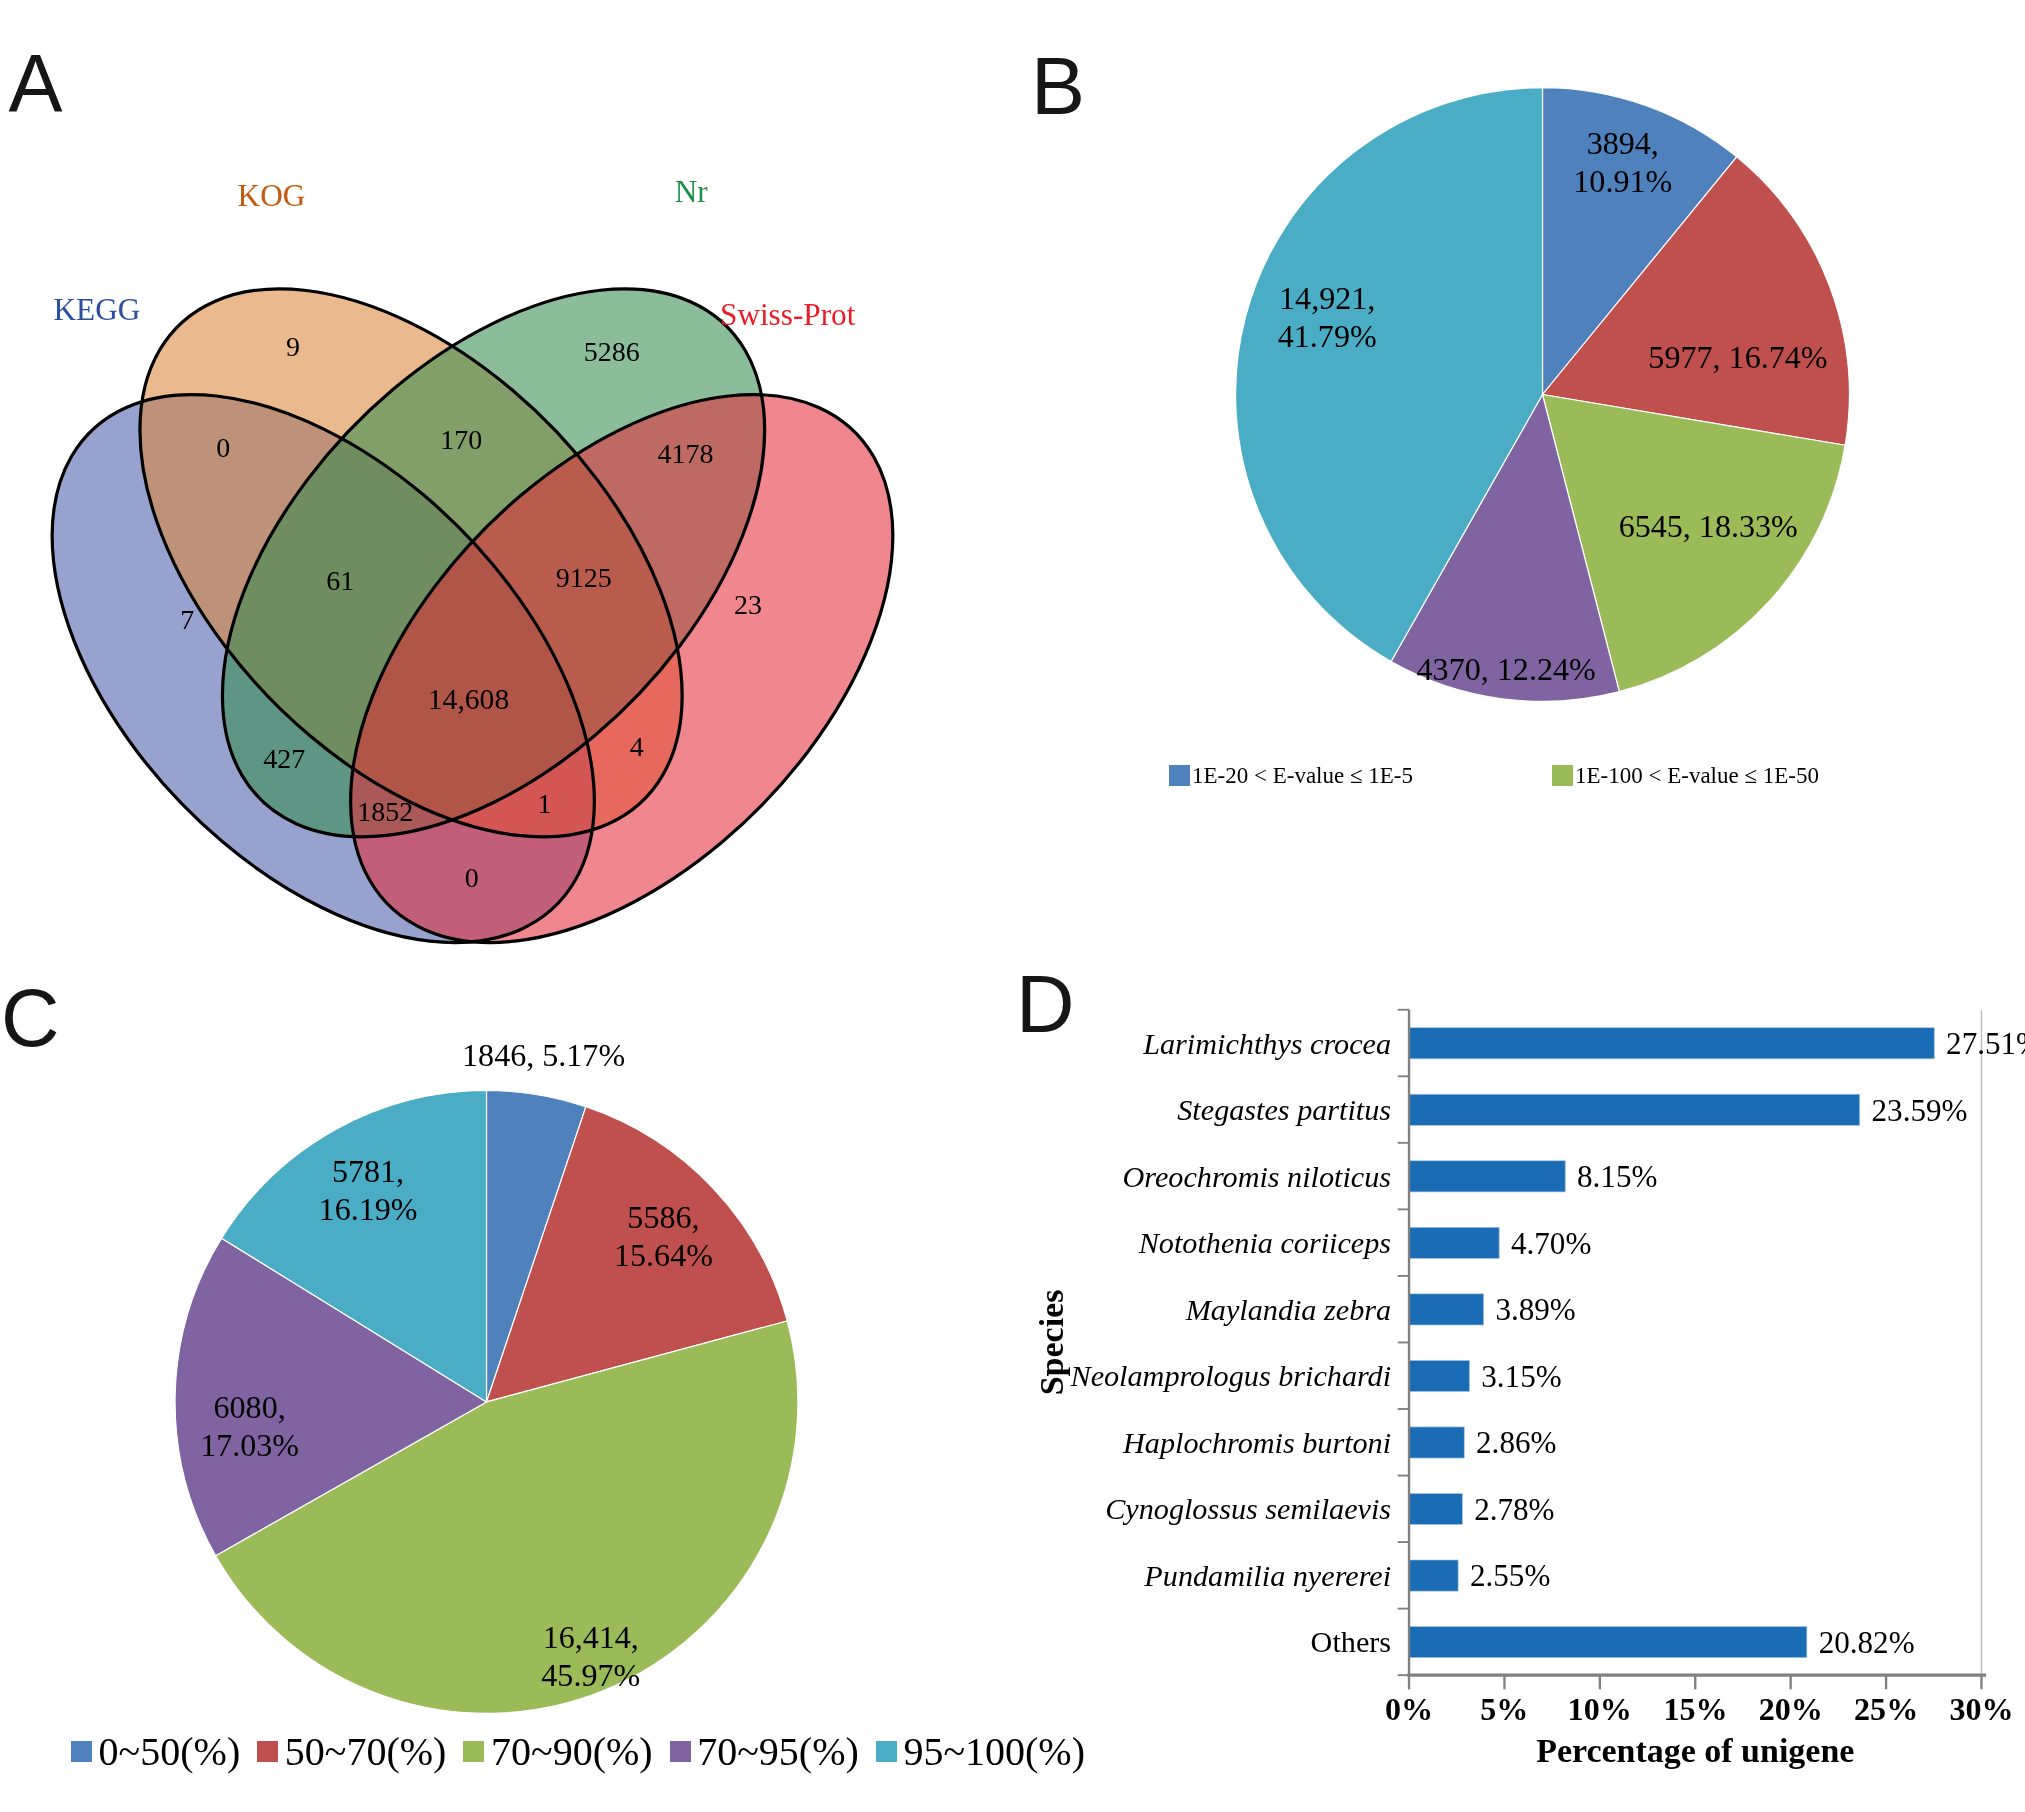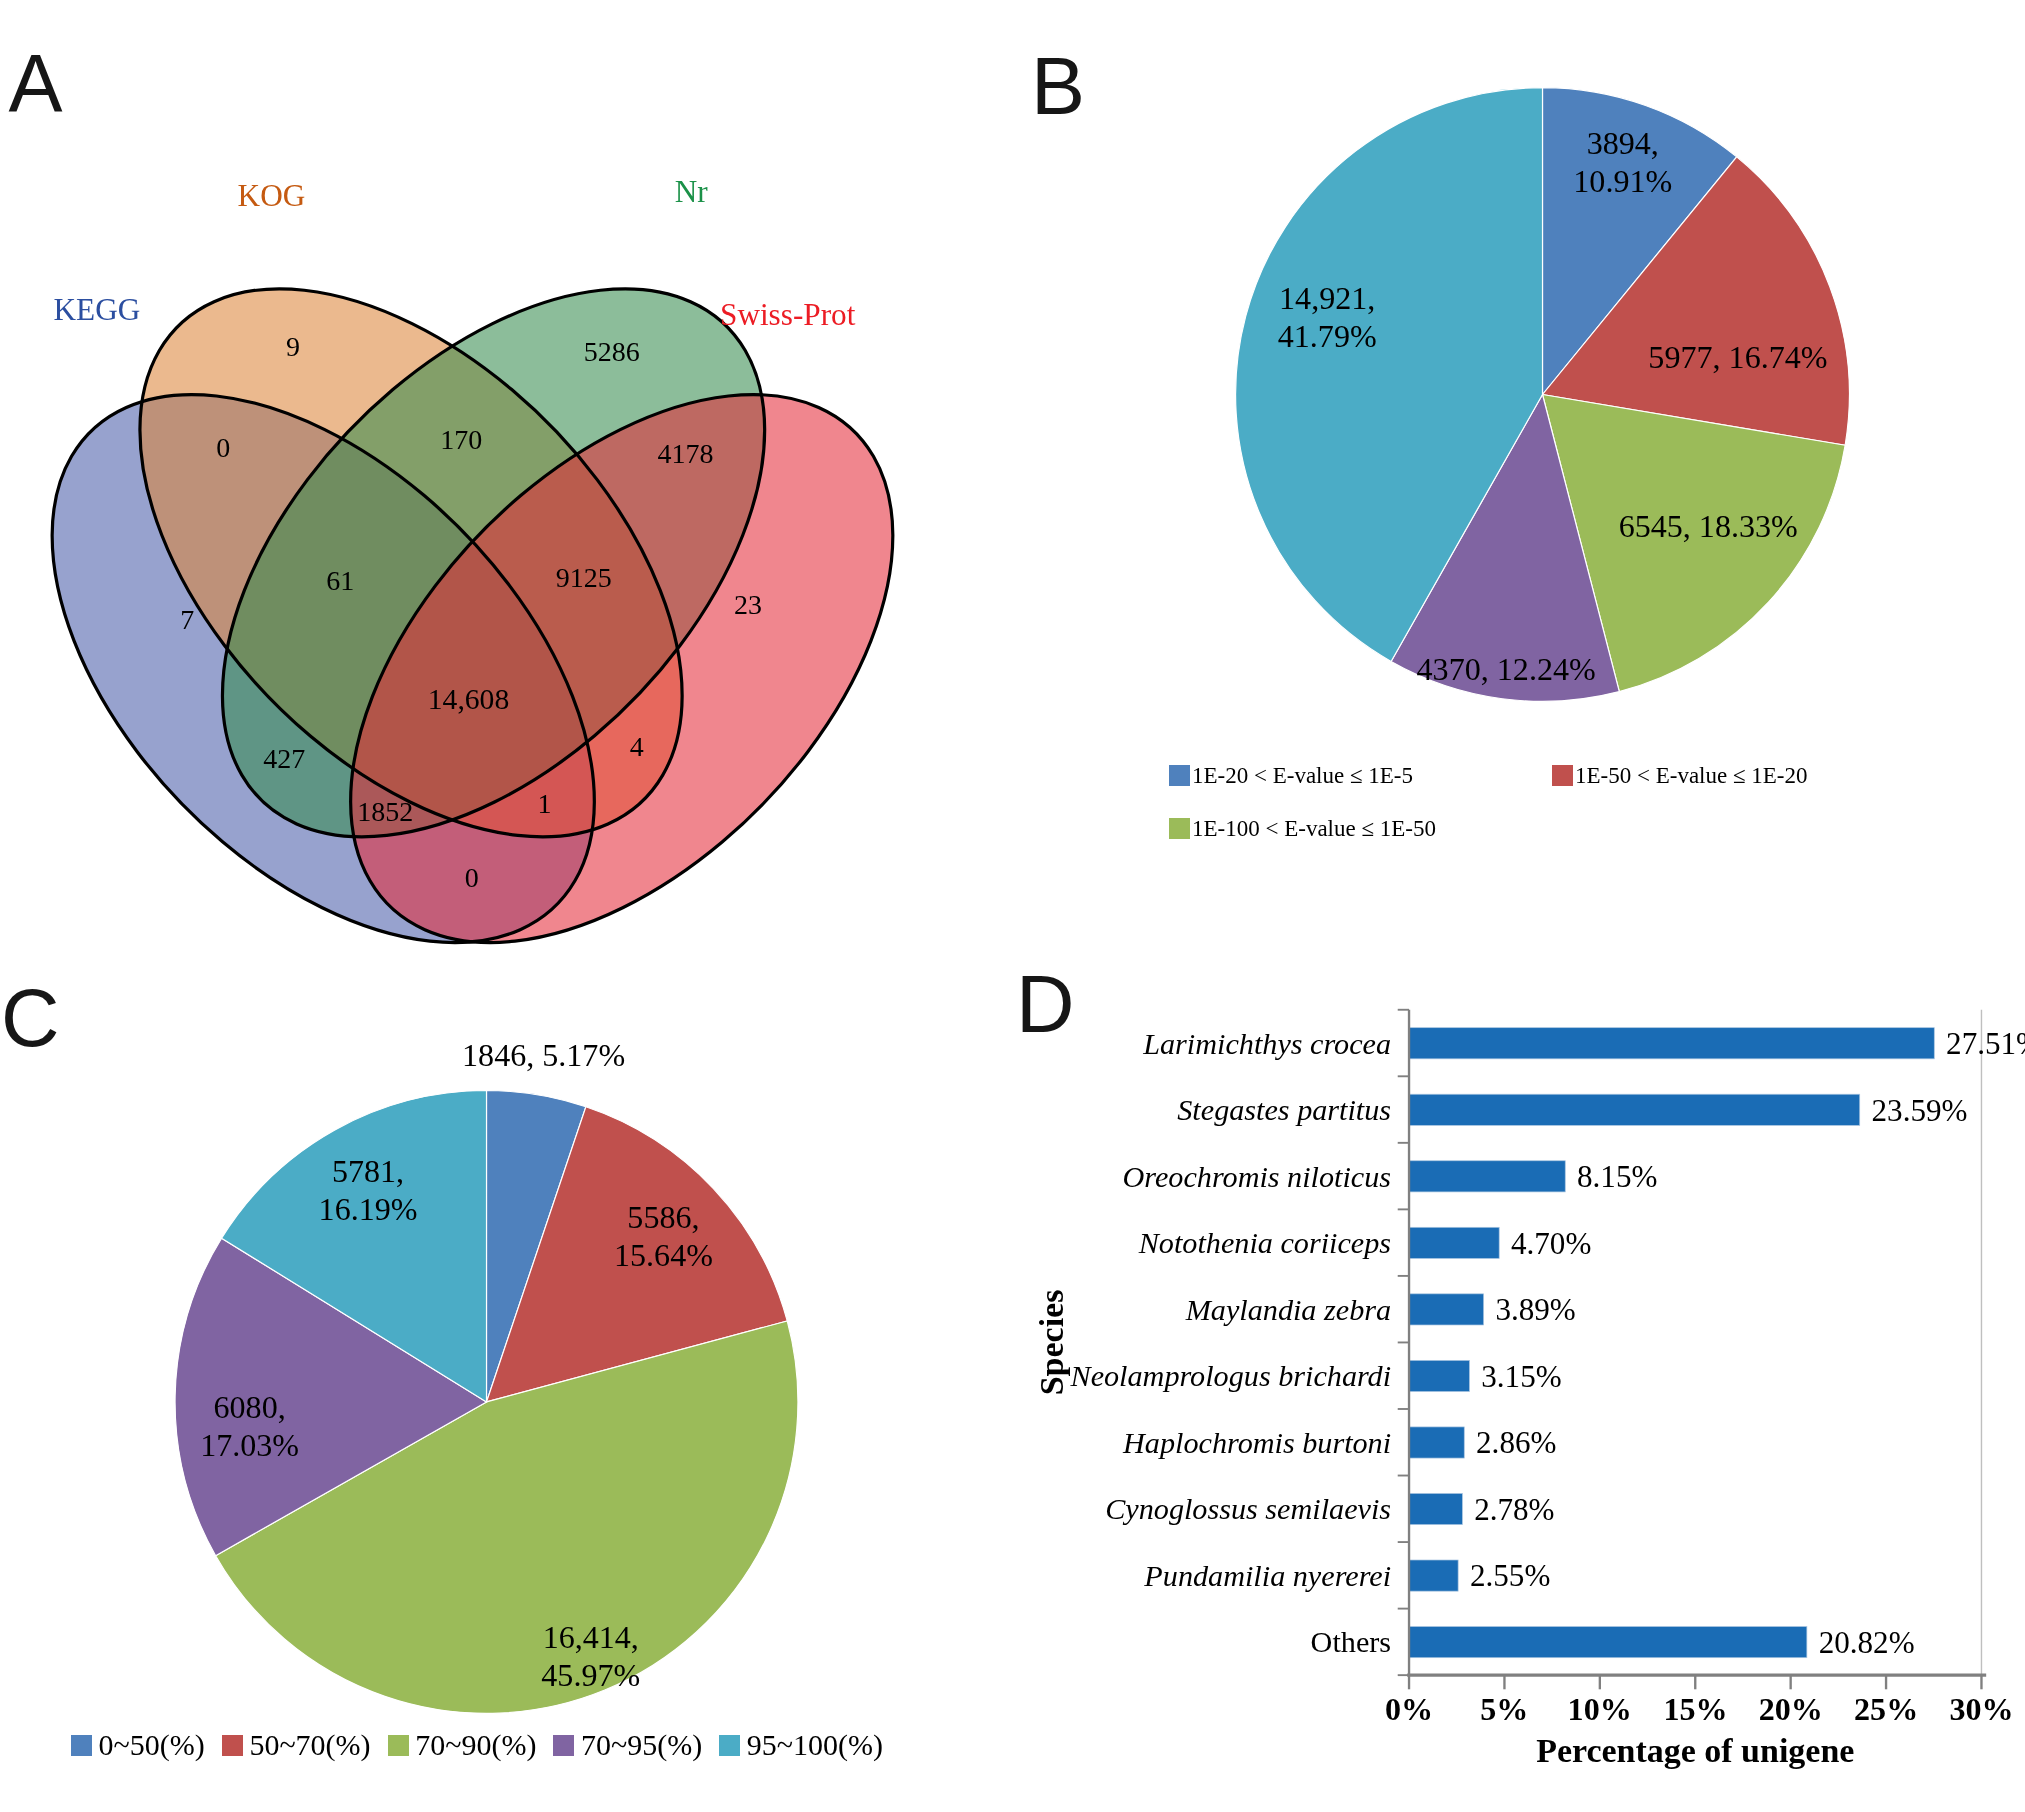--- a/index.html
+++ b/index.html
@@ -5,21 +5,21 @@
   html,body{margin:0;padding:0;background:#ffffff;}
   body{width:2025px;height:1812px;position:relative;overflow:hidden;
        font-family:"Liberation Serif","DejaVu Serif",serif;color:#000;}
   .panel-letter{position:absolute;font-family:"Liberation Sans","DejaVu Sans",sans-serif;
        font-size:81px;line-height:1;color:#161616;}
   svg{position:absolute;overflow:visible;}
   .legend{position:absolute;}
   .legend-b{left:1169px;top:749px;display:grid;grid-template-columns:383px 383px;grid-auto-rows:53px;}
   .legend-c{left:71px;top:1728px;display:flex;gap:17px;}
   .legend-item{display:flex;align-items:center;gap:2px;font-size:23px;white-space:nowrap;}
-  .legend-c .legend-item{font-size:30px;gap:6.6px;}
+  .legend-c .legend-item{font-size:40px;gap:6.6px;}
   .swatch{width:21px;height:21px;flex:0 0 21px;}
 </style>
 </head>
 <body>
 
 <div class="panel-letter" style="left:8.5px;top:43px">A</div>
 <div class="panel-letter" style="left:1031px;top:46px">B</div>
 <div class="panel-letter" style="left:0.9px;top:978px">C</div>
 <div class="panel-letter" style="left:1016px;top:964px">D</div>
 
@@ -64,24 +64,20 @@
     <text x="870" y="191" text-anchor="middle" font-size="68"><tspan x="870" dy="0">3894,</tspan><tspan x="870" dy="80.24">10.91%</tspan></text>
     <text x="1114" y="643" text-anchor="middle" font-size="68"><tspan x="1114" dy="0">5977, 16.74%</tspan></text>
     <text x="1051" y="1002" text-anchor="middle" font-size="68"><tspan x="1051" dy="0">6545, 18.33%</tspan></text>
     <text x="623" y="1304" text-anchor="middle" font-size="68"><tspan x="623" dy="0">4370, 12.24%</tspan></text>
     <text x="244" y="519" text-anchor="middle" font-size="68"><tspan x="244" dy="0">14,921,</tspan><tspan x="244" dy="80.24">41.79%</tspan></text>
   </svg>
 <div class="legend legend-b" id="legend-b">
     <div class="legend-item">
       <span class="swatch" style="background: rgb(79, 129, 189);"></span>
       <span>1E-20 &lt; E-value ≤ 1E-5</span>
-    </div>
-    <div class="legend-item">
-      <span class="swatch" style="background: rgb(192, 80, 77);"></span>
-      <span>1E-50 &lt; E-value ≤ 1E-20</span>
     </div>
     <div class="legend-item">
       <span class="swatch" style="background: rgb(155, 187, 89);"></span>
       <span>1E-100 &lt; E-value ≤ 1E-50</span>
     </div>
   </div>
 
 <svg id="pie-c-svg" viewBox="0 0 1600 1600" style="left:109px;top:1015px;width:755px;height:755px">
     <path d="M800,820 L800.0,160.0 A660,660 0 0 1 1010.6,194.5 Z" fill="#4F81BD" stroke="#ffffff" stroke-width="2.5"></path>
     <path d="M800,820 L1010.6,194.5 A660,660 0 0 1 1437.3,648.4 Z" fill="#C0504D" stroke="#ffffff" stroke-width="2.5"></path>

